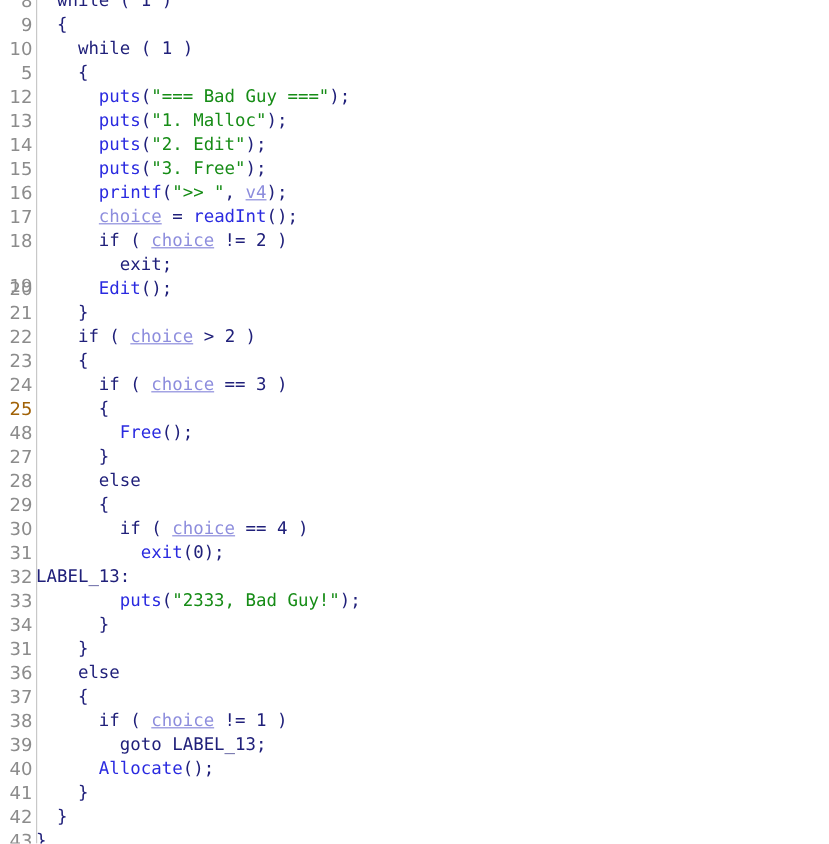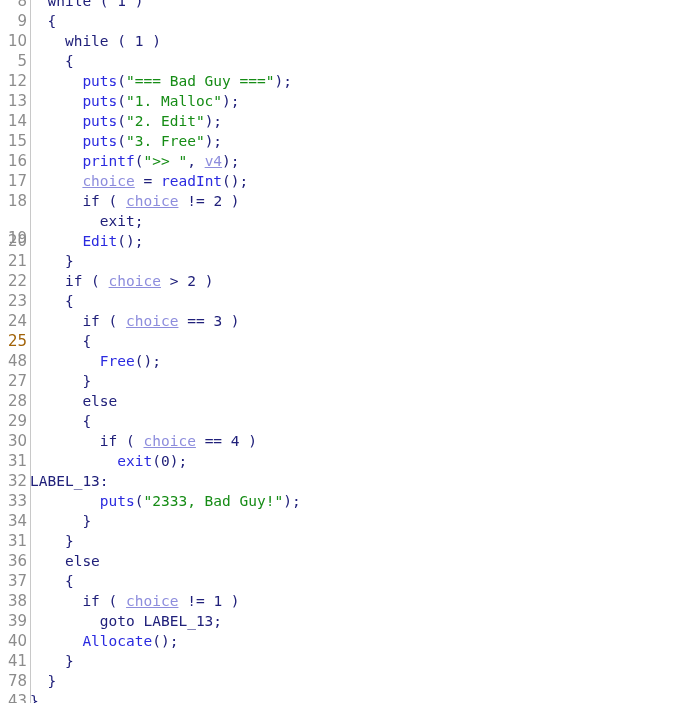--- a/index.html
+++ b/index.html
@@ -111,16 +111,16 @@
       <div class="code-line"><div class="line-number" style="color: rgb(140, 140, 140);">32</div><div class="line-content"><span class="t-lbl" style="color: rgb(32, 32, 122);">LABEL_13:</span></div></div>
       <div class="code-line"><div class="line-number" style="color: rgb(140, 140, 140);">33</div><div class="line-content"><span class="t-pun" style="color: rgb(32, 32, 122);">        </span><span class="t-fn" style="color: rgb(42, 42, 224);">puts</span><span class="t-pun" style="color: rgb(32, 32, 122);">(</span><span class="t-str" style="color: rgb(22, 140, 22);">"2333, Bad Guy!"</span><span class="t-pun" style="color: rgb(32, 32, 122);">);</span></div></div>
       <div class="code-line"><div class="line-number" style="color: rgb(140, 140, 140);">34</div><div class="line-content"><span class="t-pun" style="color: rgb(32, 32, 122);">      }</span></div></div>
       <div class="code-line"><div class="line-number" style="color: rgb(140, 140, 140);">31</div><div class="line-content"><span class="t-pun" style="color: rgb(32, 32, 122);">    }</span></div></div>
       <div class="code-line"><div class="line-number" style="color: rgb(140, 140, 140);">36</div><div class="line-content"><span class="t-pun" style="color: rgb(32, 32, 122);">    </span><span class="t-kw" style="color: rgb(32, 32, 122);">else</span></div></div>
       <div class="code-line"><div class="line-number" style="color: rgb(140, 140, 140);">37</div><div class="line-content"><span class="t-pun" style="color: rgb(32, 32, 122);">    {</span></div></div>
       <div class="code-line"><div class="line-number" style="color: rgb(140, 140, 140);">38</div><div class="line-content"><span class="t-pun" style="color: rgb(32, 32, 122);">      </span><span class="t-kw" style="color: rgb(32, 32, 122);">if</span><span class="t-pun" style="color: rgb(32, 32, 122);"> ( </span><span class="t-var" style="color: rgb(141, 141, 221);">choice</span><span class="t-pun" style="color: rgb(32, 32, 122);"> != </span><span class="t-num" style="color: rgb(32, 32, 122);">1</span><span class="t-pun" style="color: rgb(32, 32, 122);"> )</span></div></div>
       <div class="code-line"><div class="line-number" style="color: rgb(140, 140, 140);">39</div><div class="line-content"><span class="t-pun" style="color: rgb(32, 32, 122);">        </span><span class="t-kw" style="color: rgb(32, 32, 122);">goto</span><span class="t-pun" style="color: rgb(32, 32, 122);"> </span><span class="t-lbl" style="color: rgb(32, 32, 122);">LABEL_13</span><span class="t-pun" style="color: rgb(32, 32, 122);">;</span></div></div>
       <div class="code-line"><div class="line-number" style="color: rgb(140, 140, 140);">40</div><div class="line-content"><span class="t-pun" style="color: rgb(32, 32, 122);">      </span><span class="t-fn" style="color: rgb(42, 42, 224);">Allocate</span><span class="t-pun" style="color: rgb(32, 32, 122);">();</span></div></div>
       <div class="code-line"><div class="line-number" style="color: rgb(140, 140, 140);">41</div><div class="line-content"><span class="t-pun" style="color: rgb(32, 32, 122);">    }</span></div></div>
-      <div class="code-line"><div class="line-number" style="color: rgb(140, 140, 140);">78</div><div class="line-content"><span class="t-pun" style="color: rgb(32, 32, 122);">  }</span></div></div>
+      <div class="code-line"><div class="line-number" style="color: rgb(140, 140, 140);">42</div><div class="line-content"><span class="t-pun" style="color: rgb(32, 32, 122);">  }</span></div></div>
       <div class="code-line"><div class="line-number" style="color: rgb(140, 140, 140);">43</div><div class="line-content"><span class="t-pun" style="color: rgb(32, 32, 122);">}</span></div></div>
     </div>
 </div>
 
 </body></html>

